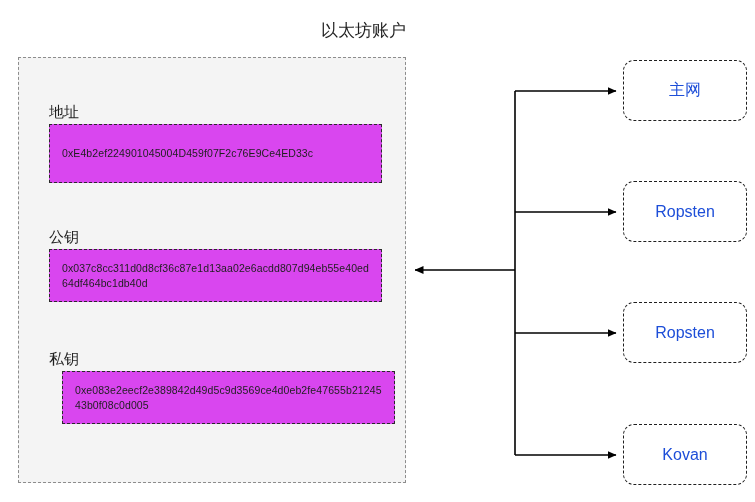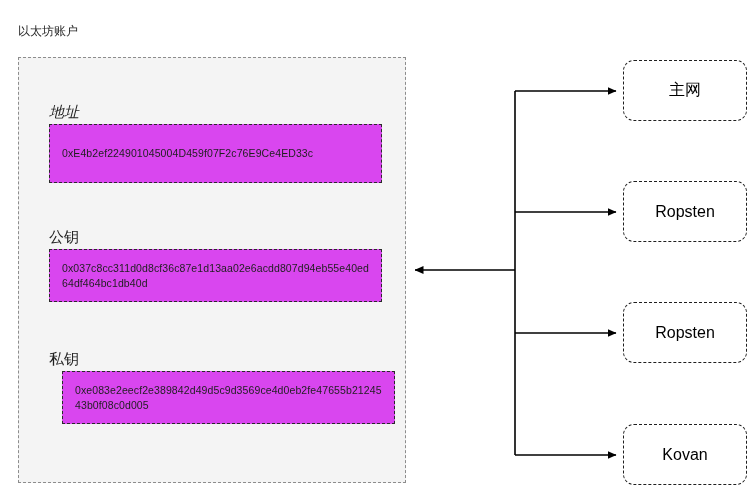--- a/index.html
+++ b/index.html
@@ -25,22 +25,22 @@
     width: 755px;
     height: 502px;
   }
 
   
   .account-title {
     position: absolute;
     left: 18px;
     top: 20px;
     width: 388px;
-    text-align: left;
-    font-size: 12px;
+    text-align: right;
+    font-size: 17px;
     line-height: 22px;
     color: #1f1f1f;
     white-space: nowrap;
   }
 
   .account-panel {
     position: absolute;
     left: 18px;
     top: 57px;
     width: 388px;
@@ -70,21 +70,21 @@
   .field-value {
     font-size: 10.5px;
     line-height: 15px;
     color: #1f1f1f;
     padding: 0 12px;
     word-break: break-all;
     letter-spacing: 0.1px;
   }
 
   
-  .lbl-address  { left: 30px; top:  44px; font-style: italic; }
+  .lbl-address  { left: 30px; top:  44px; }
   .box-address  { left: 30px; top:  66px; width: 333px; height: 59px; }
 
   .lbl-pubkey   { left: 30px; top: 169px; }
   .box-pubkey   { left: 30px; top: 191px; width: 333px; height: 53px; }
 
   .lbl-privkey  { left: 30px; top: 291px; }
   .box-privkey  { left: 43px; top: 313px; width: 333px; height: 53px; }
 
   
   .network-box {
@@ -92,21 +92,21 @@
     box-sizing: border-box;
     width: 124px;
     height: 61px;
     background: #ffffff;
     border: 1.6px dashed #1f1f1f;
     border-radius: 11px;
     display: flex;
     align-items: center;
     justify-content: center;
     font-size: 16px;
-    color: #000000;
+    color: #1d4ed8;
     white-space: nowrap;
   }
   .net-0 { left: 623px; top:  60px; }
   .net-1 { left: 623px; top: 181px; }
   .net-2 { left: 623px; top: 302px; }
   .net-3 { left: 623px; top: 424px; }
 
   
   #connectors {
     position: absolute;

